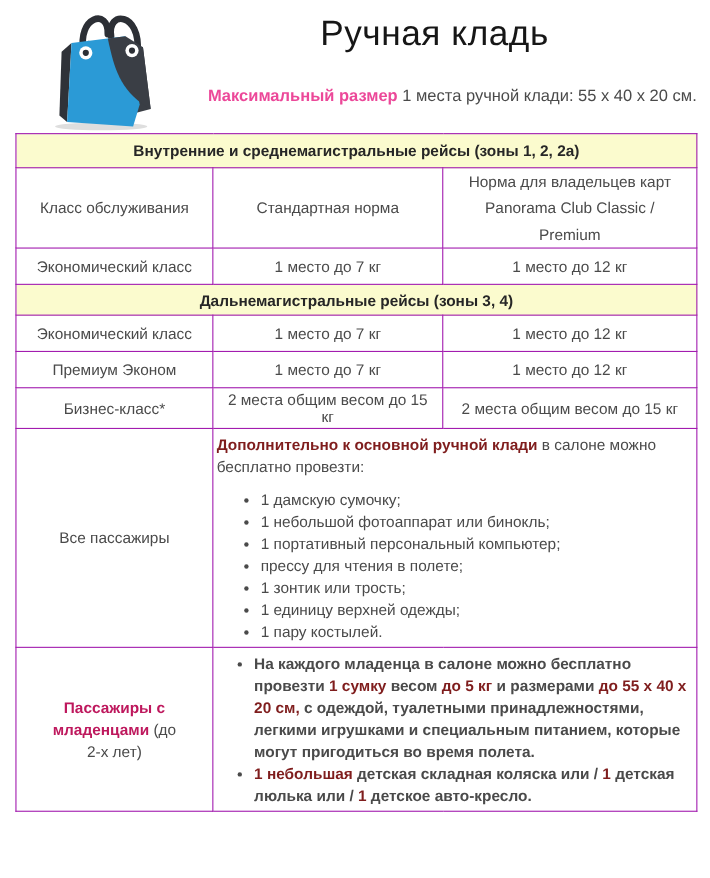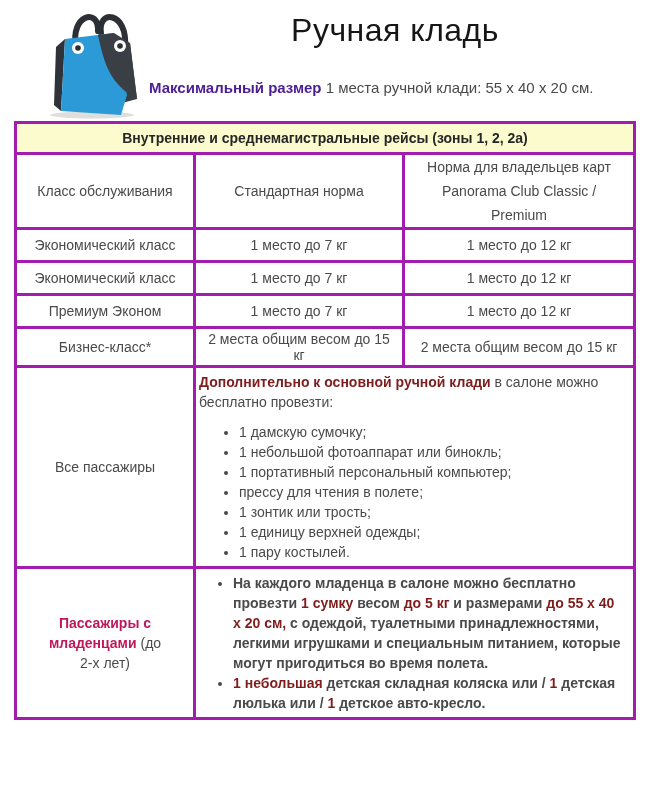--- a/index.html
+++ b/index.html
@@ -24,33 +24,33 @@
     font-weight: 400;
     color: #161616;
     text-align: center;
     letter-spacing: 0.5px;
   }
   .subtitle {
     margin: 30px 0 0 4px;
     font-size: 15px;
     color: #4a4a4a;
   }
-  .subtitle b { color: #4c1d95; }
+  .subtitle b { color: #ec4899; margin-left: 40px; }
 
   
   table.rules {
     border-collapse: collapse;
     table-layout: fixed;
     margin-left: 14px;
     width: 619px;
     font-size: 14px;
     color: #4a4a4a;
   }
   table.rules td {
-    border: 3px solid #a21caf;
+    border: 1px solid #a21caf;
     vertical-align: middle;
   }
   .band-cell {
     background: #fbfbce;
     text-align: center;
     font-weight: bold;
     color: #262626;
     height: 30px;
     font-size: 14px;
   }
@@ -128,20 +128,23 @@
       <td class="head-cell">Норма для владельцев карт Panorama Club Classic / Premium</td>
     </tr>
 
     <tr>
       <td class="data-cell">Экономический класс</td>
       <td class="data-cell">1 место до 7 кг</td>
       <td class="data-cell">1 место до 12 кг</td>
     </tr>
 
 
+    <tr>
+      <td class="band-cell" colspan="3" style="height:28px">Дальнемагистральные рейсы (зоны 3, 4)</td>
+    </tr>
 
     <tr>
       <td class="data-cell" style="height:31px">Экономический класс</td>
       <td class="data-cell">1 место до 7 кг</td>
       <td class="data-cell">1 место до 12 кг</td>
     </tr>
 
     <tr>
       <td class="data-cell" style="height:32px">Премиум Эконом</td>
       <td class="data-cell">1 место до 7 кг</td>

